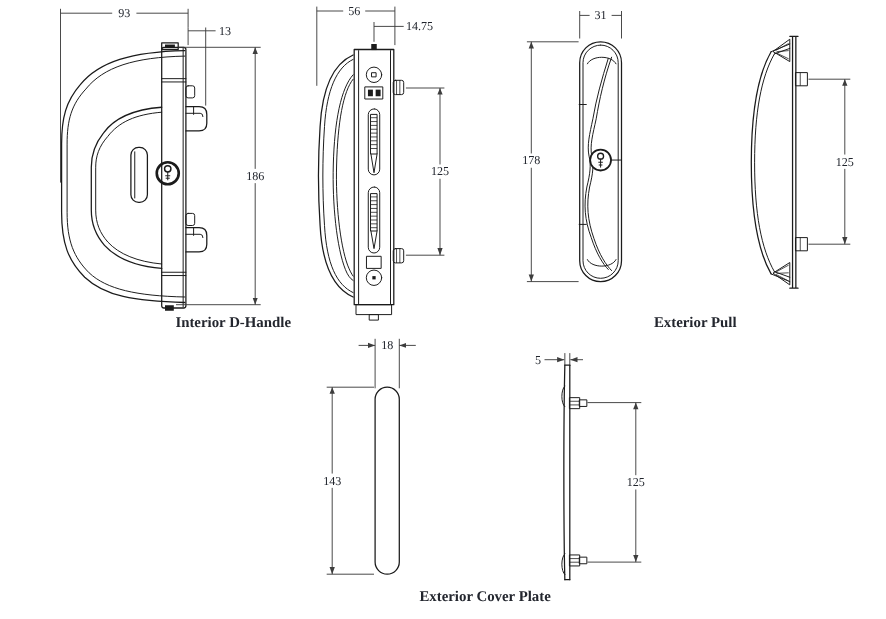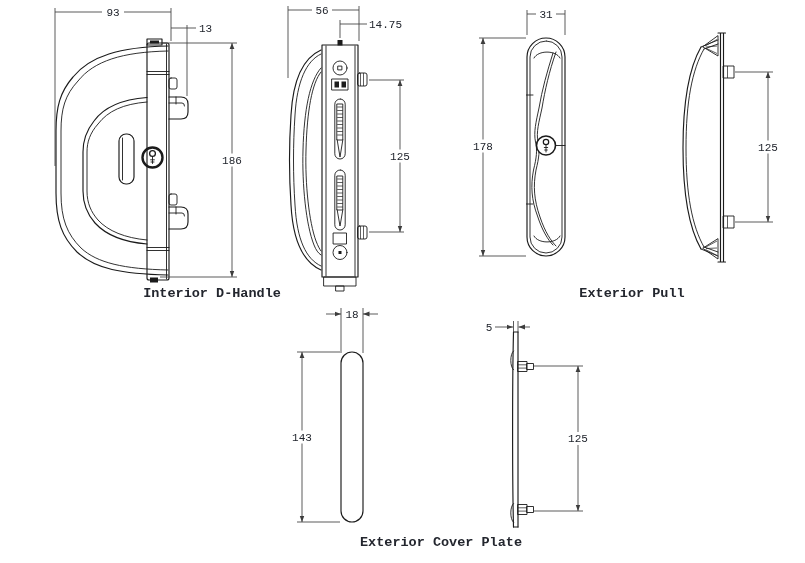--- a/index.html
+++ b/index.html
@@ -1,18 +1,18 @@
 <!DOCTYPE html>
 <html><head>
 <meta charset="utf-8">
 <style>
   html,body{margin:0;padding:0;background:#ffffff;}
   .canvas{
     width:805px;height:563px;background:#ffffff;position:relative;overflow:hidden;
-    font-family:Liberation Mono, monospace;
+    font-family:Liberation Serif, serif;
   }
   svg{display:block;}
   .part{stroke:#1b1b1b;stroke-width:1.15;fill:none;stroke-linecap:round;stroke-linejoin:round;}
   .part2{stroke:#1b1b1b;stroke-width:0.9;fill:none;stroke-linecap:round;stroke-linejoin:round;}
   .fillw{fill:#ffffff;}
   .dark{fill:#1b1b1b;stroke:none;}
   .dimln{stroke:#3d3d3d;stroke-width:0.85;fill:none;}
   .hatch{stroke:#1b1b1b;stroke-width:0.7;fill:none;}
   .mask{fill:#ffffff;stroke:none;}
   text.dim{font-size:11px;fill:#20242c;text-anchor:middle;dominant-baseline:central;}

